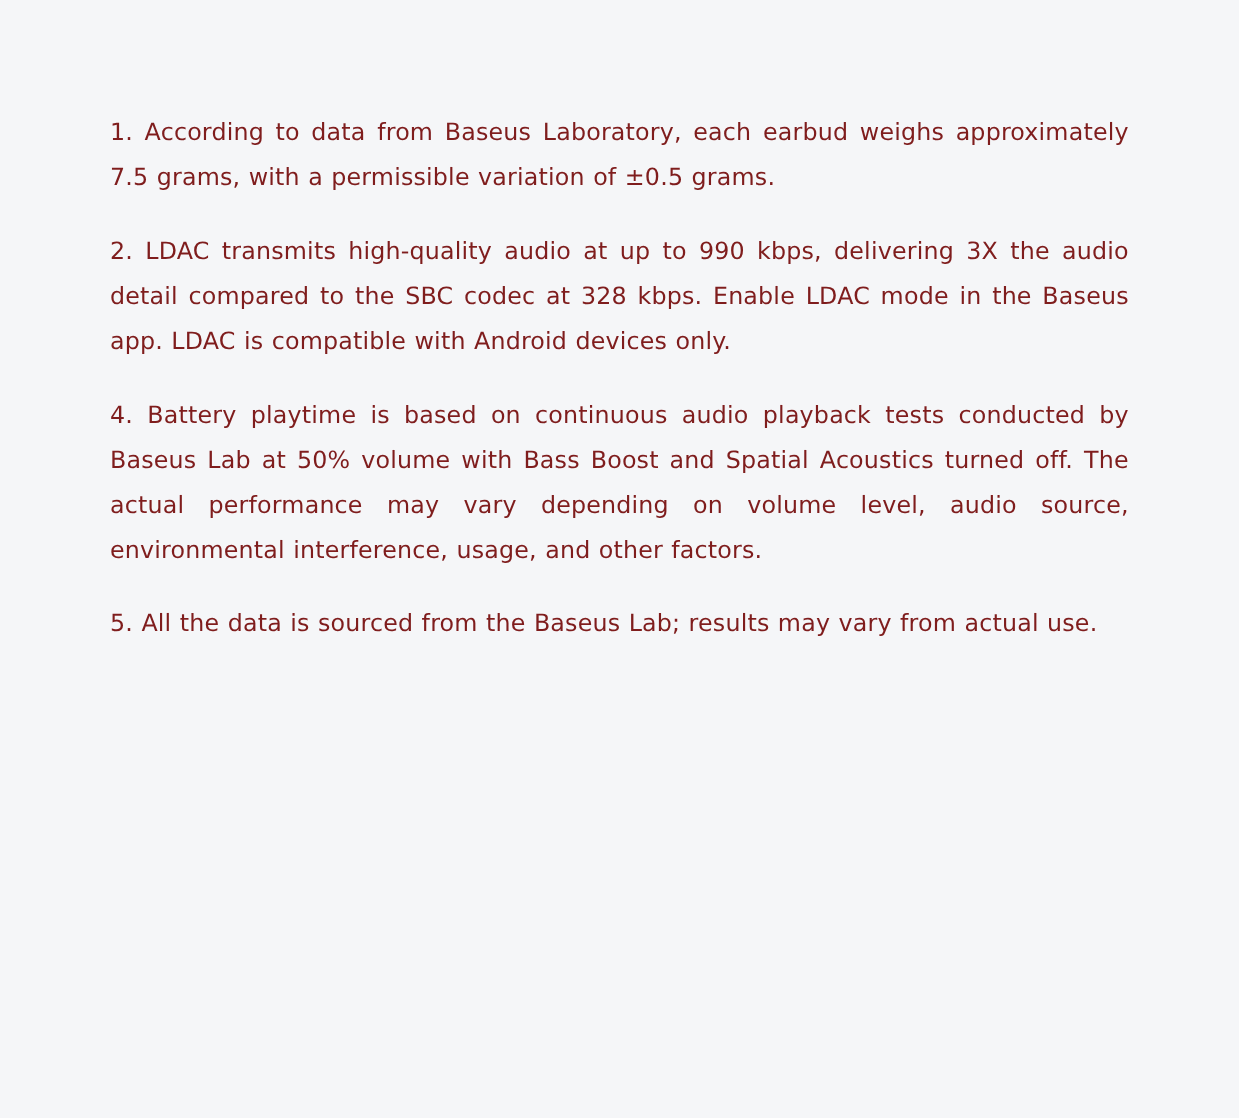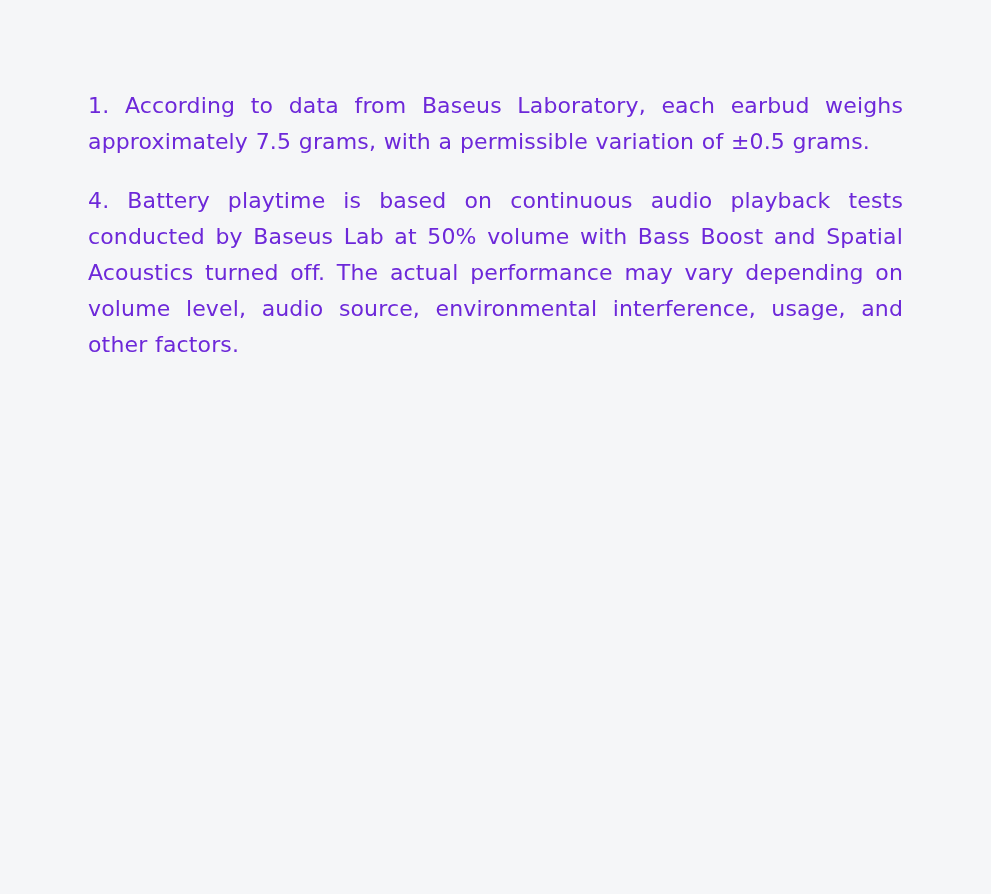--- a/index.html
+++ b/index.html
@@ -17,37 +17,39 @@
     width: 991px;
     height: 894px;
     box-sizing: border-box;
     padding: 88px 88px 0 88px;
     background: #f5f6f8;
   }
   .notes-list {
     display: block;
   }
   .note-item {
-    color: #6d28d9;
-    font-size: 22px;
+    color: #7f1d1d;
+    font-size: 19px;
     line-height: 36px;
     letter-spacing: 0.15px;
     text-align: justify;
     text-justify: inter-word;
     margin: 0 0 23px 0;
     max-width: 815px;
     word-spacing: 0.5px;
     -webkit-hyphens: auto;
     hyphens: auto;
   }
   .note-item:last-child {
     margin-bottom: 0;
   }
 </style>
 </head>
 <body>
 
 <div class="disclaimer-page">
   <div class="notes-list">
     <p class="note-item">1. According to data from Baseus Laboratory, each earbud weighs approximately 7.5 grams, with a permissible variation of ±0.5 grams.</p>
+    <p class="note-item">2. LDAC transmits high-quality audio at up to 990 kbps, delivering 3X the audio detail compared to the SBC codec at 328 kbps. Enable LDAC mode in the Baseus app. LDAC is compatible with Android devices only.</p>
     <p class="note-item">4. Battery playtime is based on continuous audio playback tests conducted by Baseus Lab at 50% volume with Bass Boost and Spatial Acoustics turned off. The actual performance may vary depending on volume level, audio source, environmental interference, usage, and other factors.</p>
+    <p class="note-item">5. All the data is sourced from the Baseus Lab; results may vary from actual use.</p>
   </div>
 </div>
 
 </body></html>

